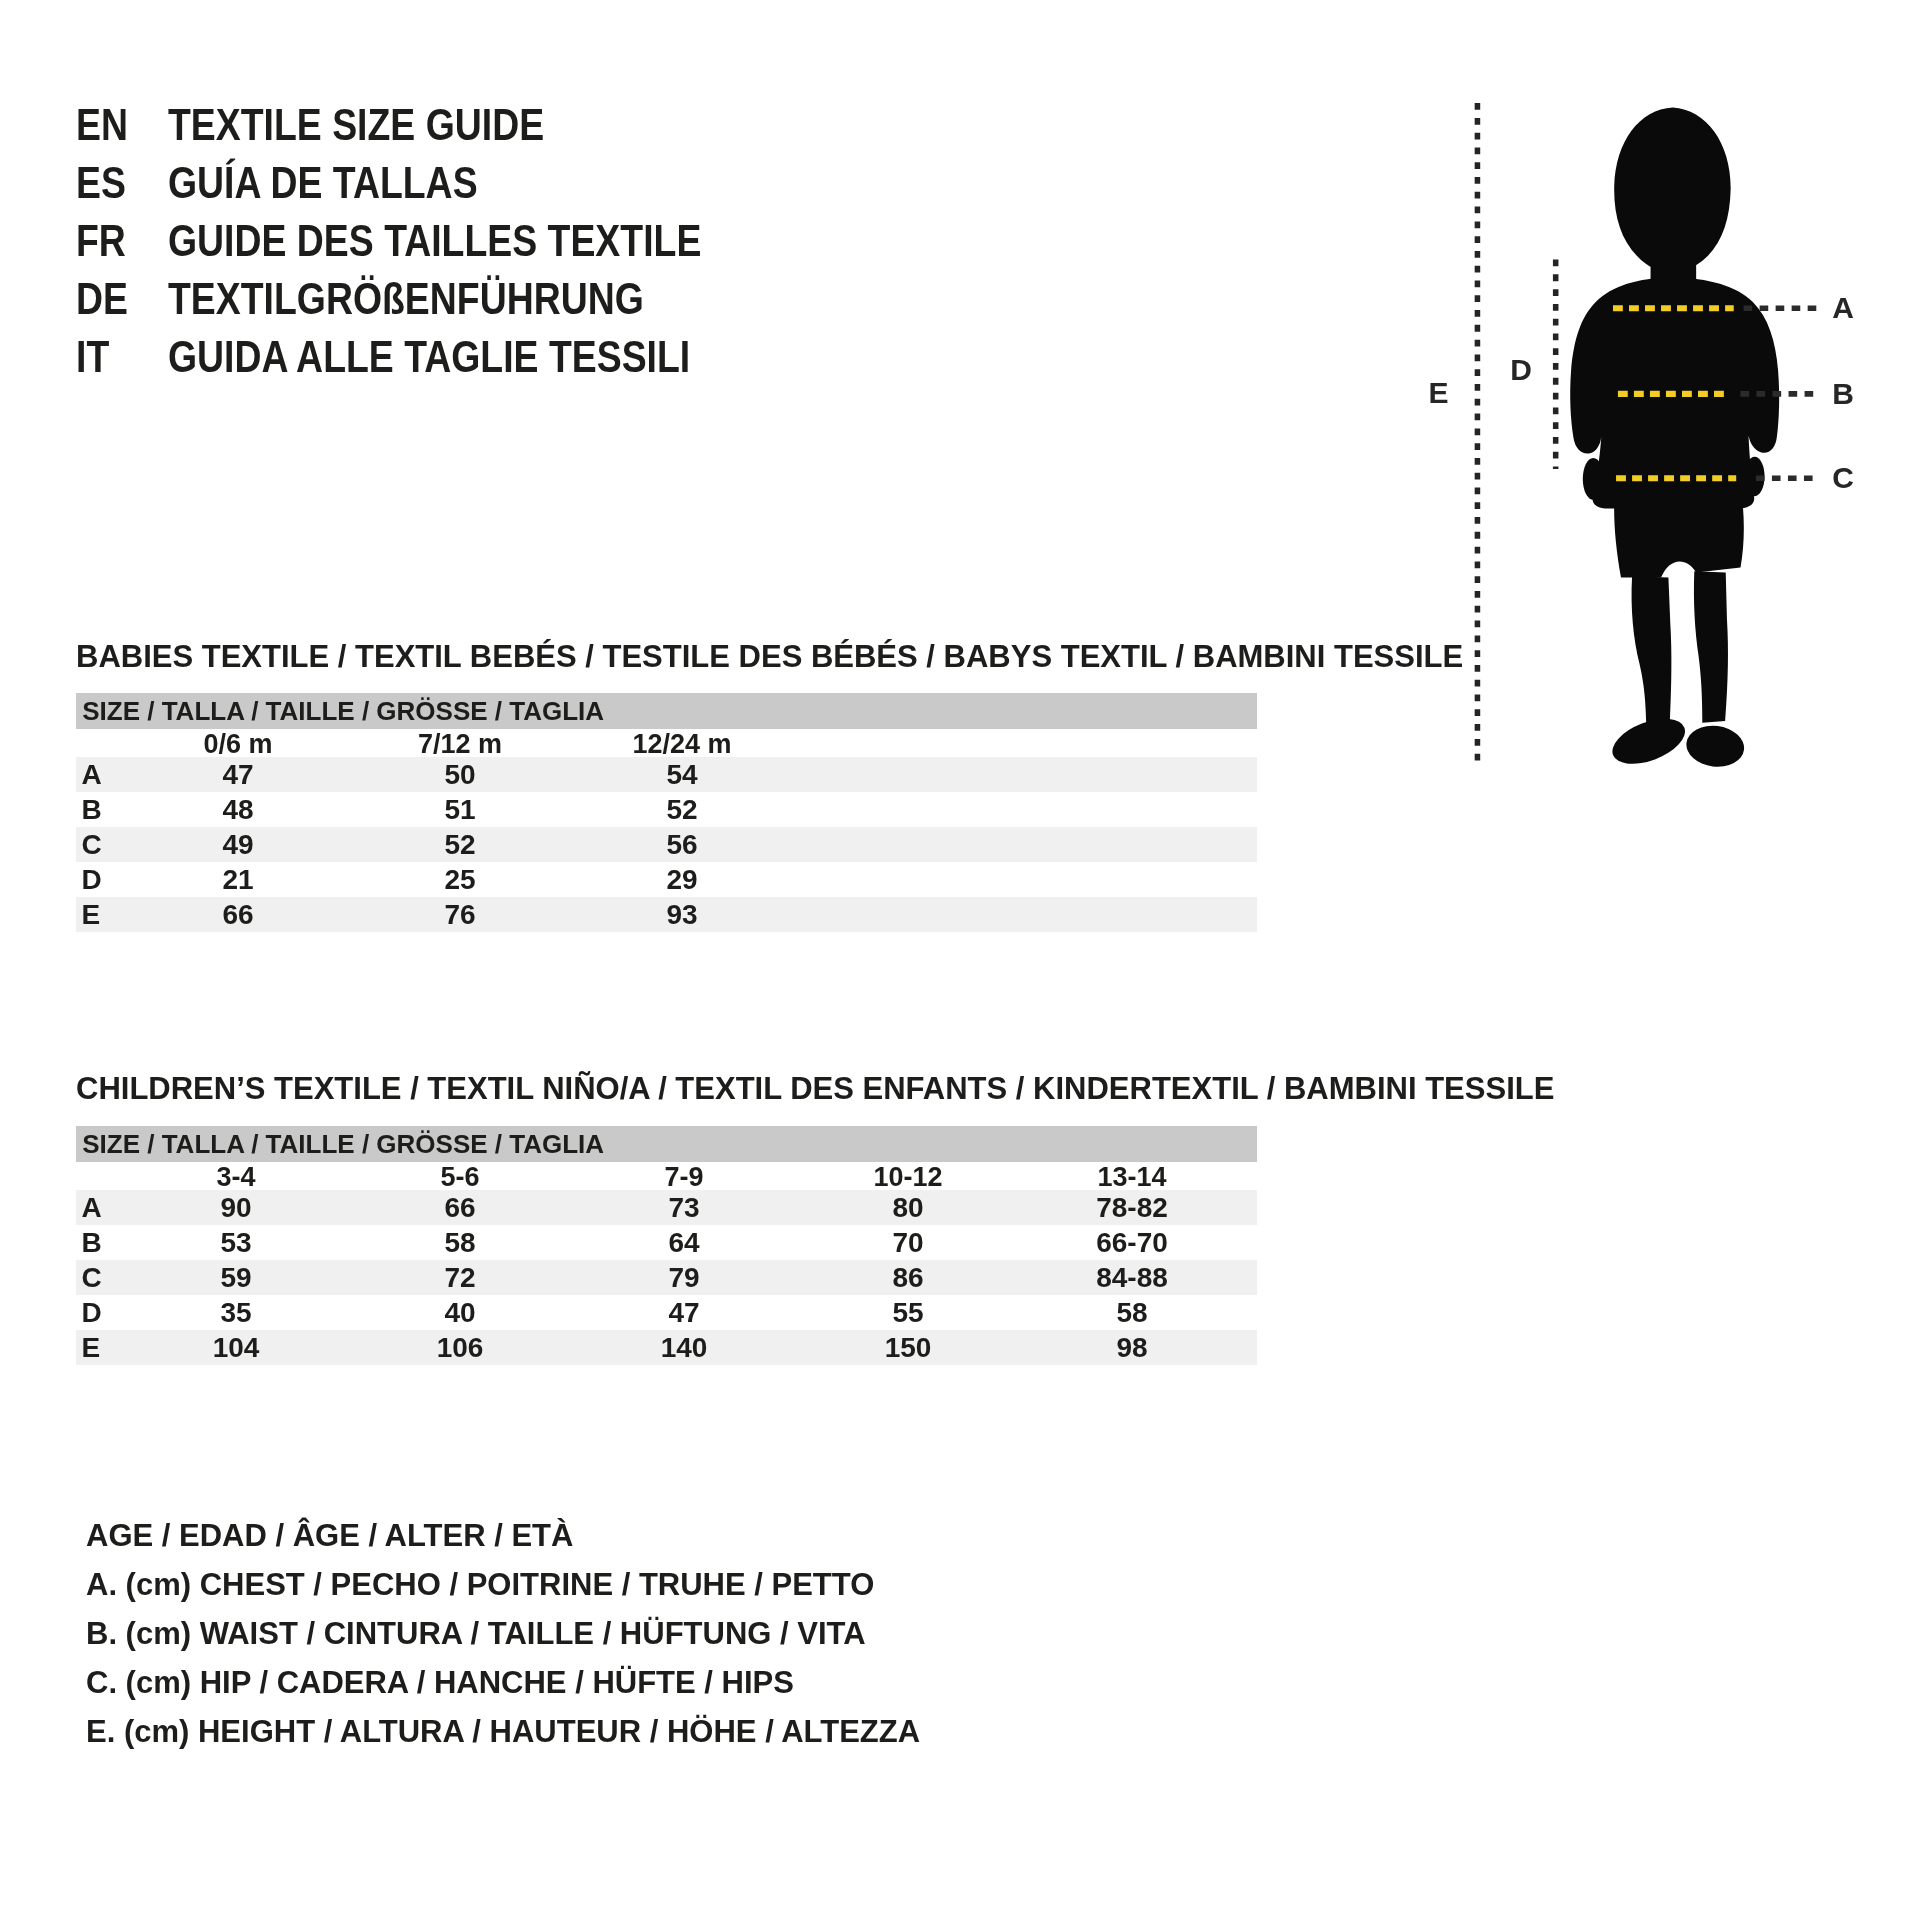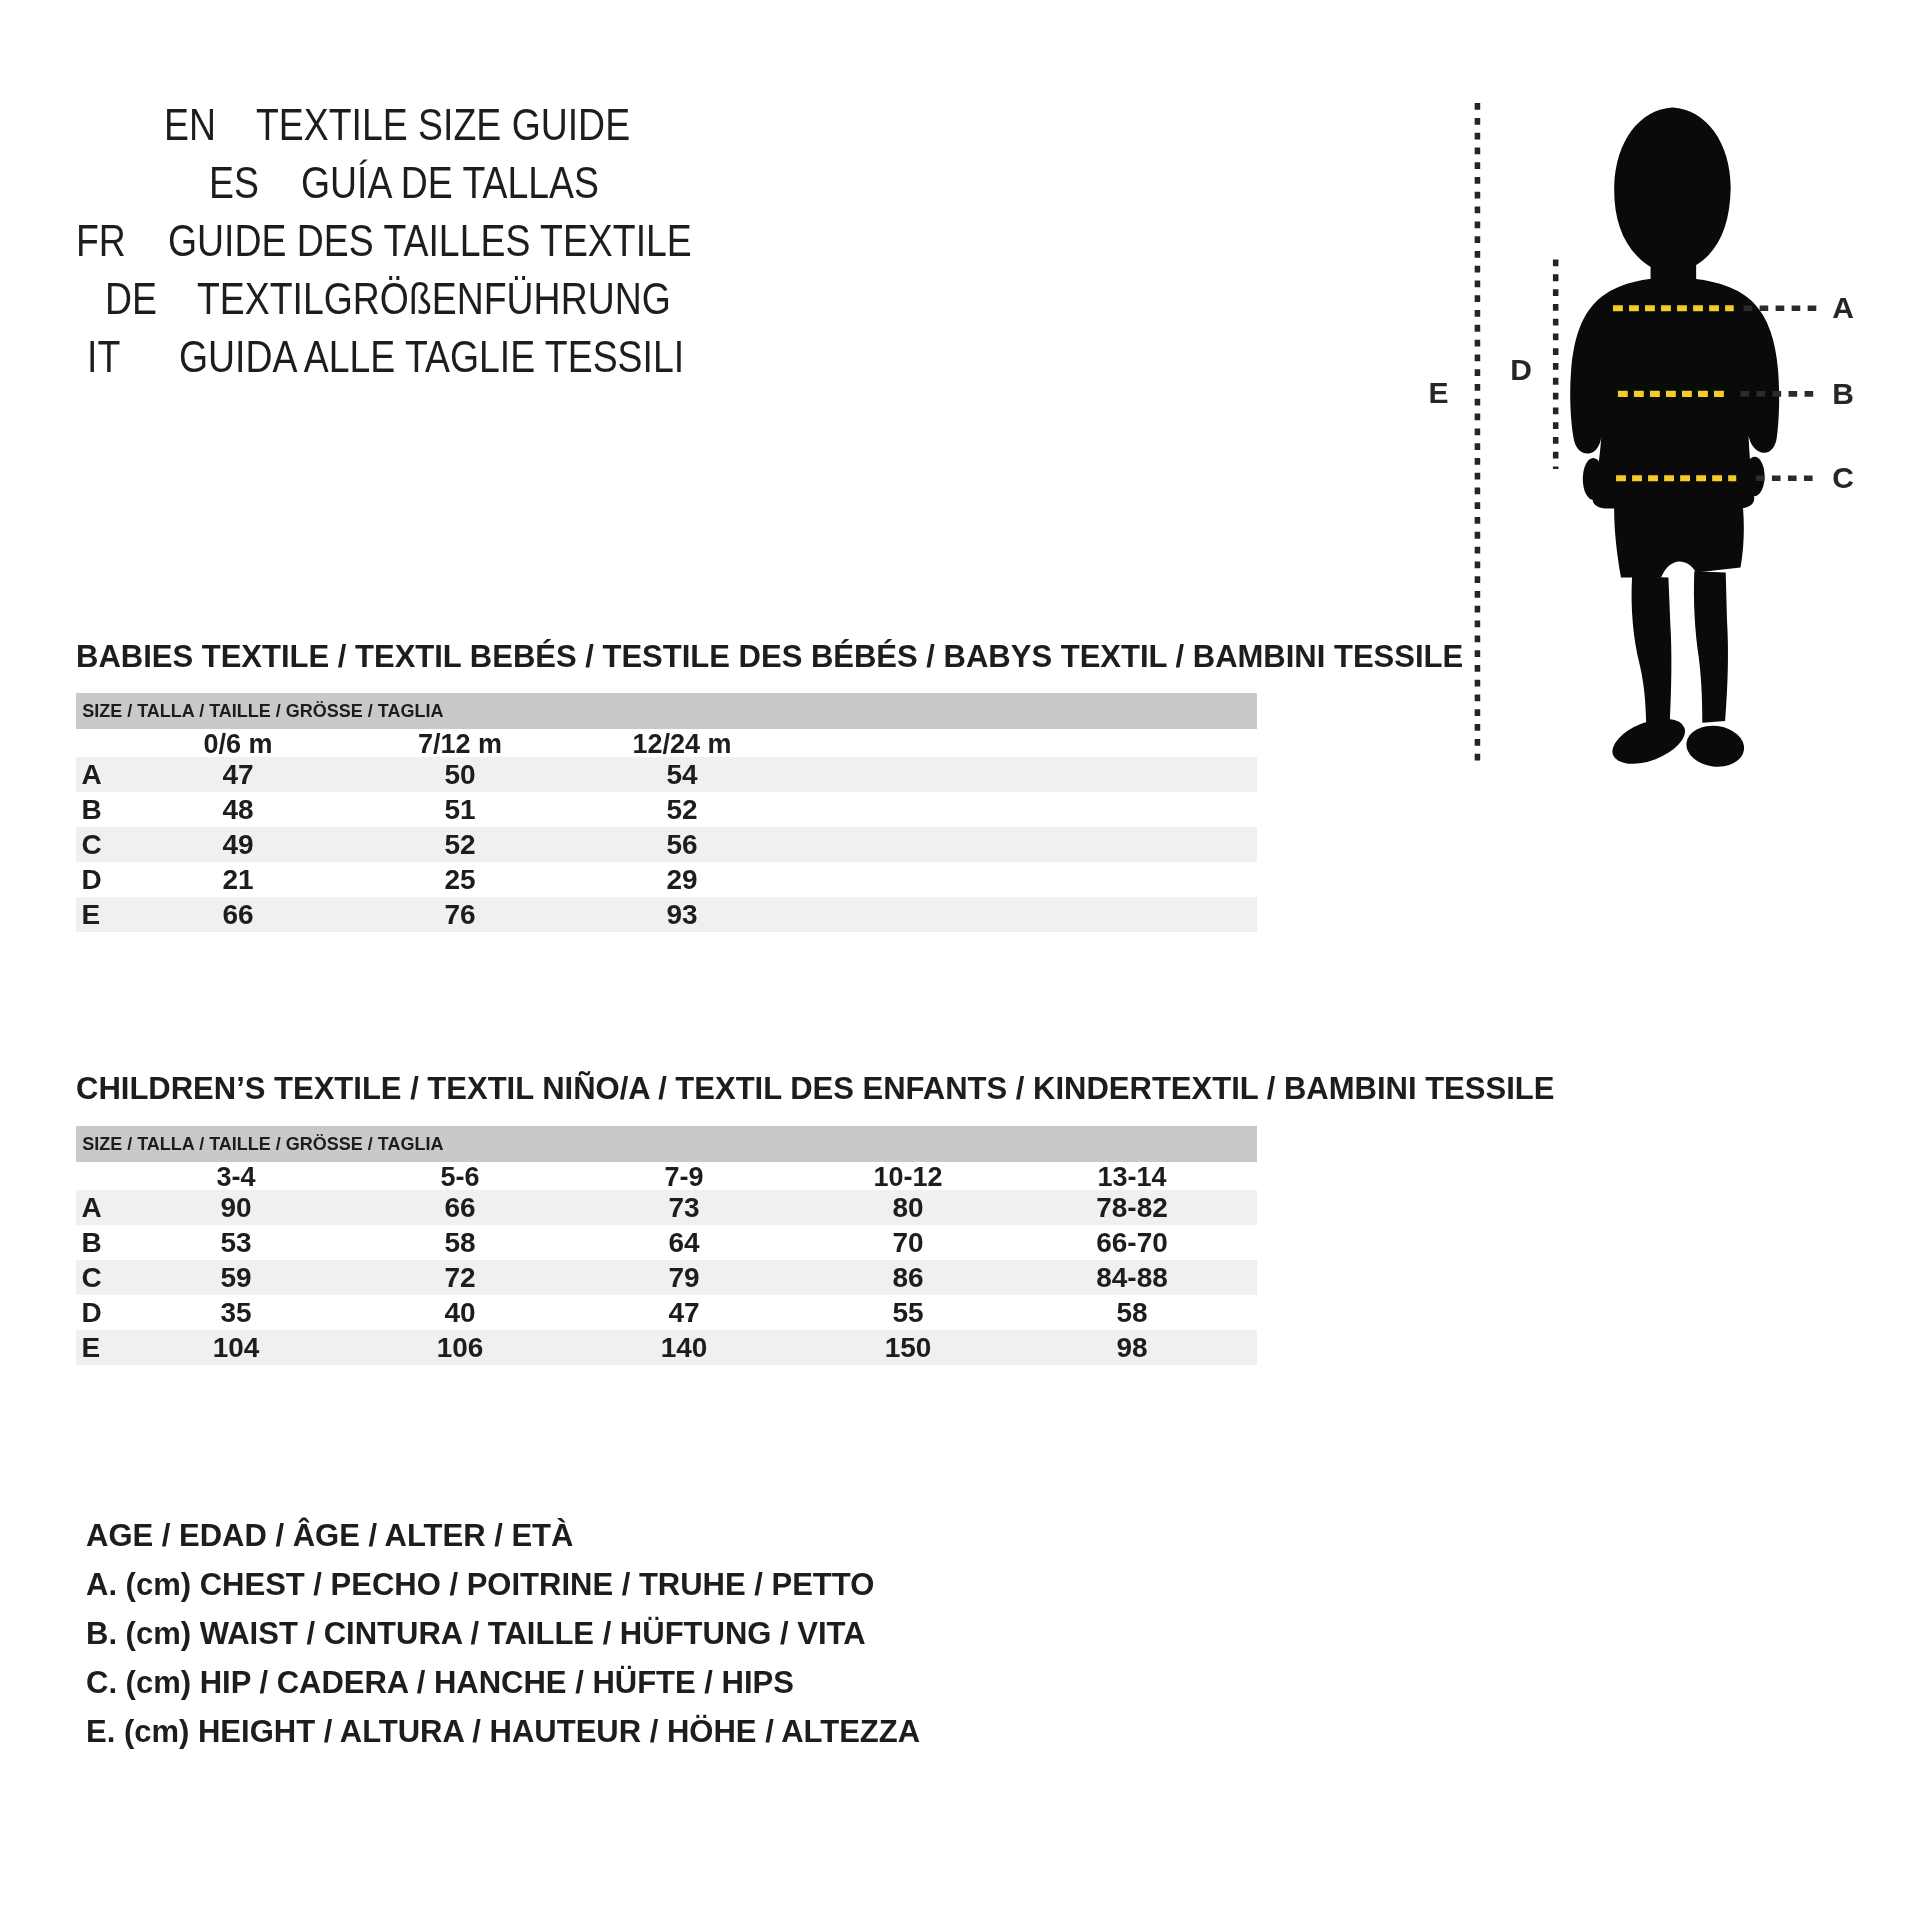--- a/index.html
+++ b/index.html
@@ -6,35 +6,35 @@
   body{
     width:1926px;height:1926px;position:relative;background:#ffffff;
     font-family:"Liberation Sans",sans-serif;color:#1d1d1b;overflow:hidden;
     -webkit-font-smoothing:antialiased;
   }
   .abs{position:absolute;}
   .cx{display:inline-block;transform:scaleX(.85);transform-origin:0 50%;white-space:nowrap;}
 
   
   .langs{left:76px;top:96px;}
-  .lang-row{display:flex;align-items:center;height:58px;font-size:44px;font-weight:normal;justify-content:center;}
+  .lang-row{display:flex;align-items:center;height:58px;font-size:44px;font-weight:bold;}
   .lang-code{width:92px;flex:0 0 92px;}
   .lang-title{white-space:nowrap;}
 
   
   .figure{left:1417px;top:92px;width:493px;height:690px;}
   .figure svg{position:absolute;left:0;top:0;}
   .meas-label{position:absolute;transform:translate(-50%,-50%);font-size:30px;font-weight:bold;color:#262626;}
 
   
   .section-heading{font-size:31px;font-weight:bold;white-space:nowrap;line-height:1;}
 
   
   .table-block{left:76px;width:1181px;}
-  .bar{height:36px;background:#c9c9c9;font-size:18px;font-weight:bold;line-height:36px;padding-left:6.2px;box-sizing:border-box;}
+  .bar{height:36px;background:#c9c9c9;font-size:26px;font-weight:bold;line-height:36px;padding-left:6.2px;box-sizing:border-box;}
   .trow{display:grid;align-items:center;font-weight:bold;}
   .b-cols{grid-template-columns:51px 222px 222px 222px 1fr;}
   .c-cols{grid-template-columns:48px repeat(5,224px) 1fr;}
   .thead{height:28px;font-size:27px;}
   .drow{height:35px;font-size:28px;}
   .band{background:#f0f0f1;}
   .cell{text-align:center;}
   .cell.rlabel{text-align:left;padding-left:5.5px;}
 
   

